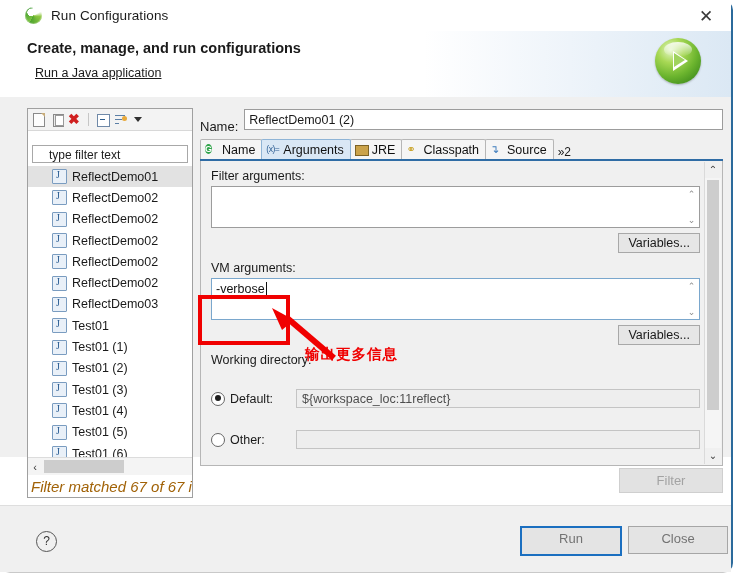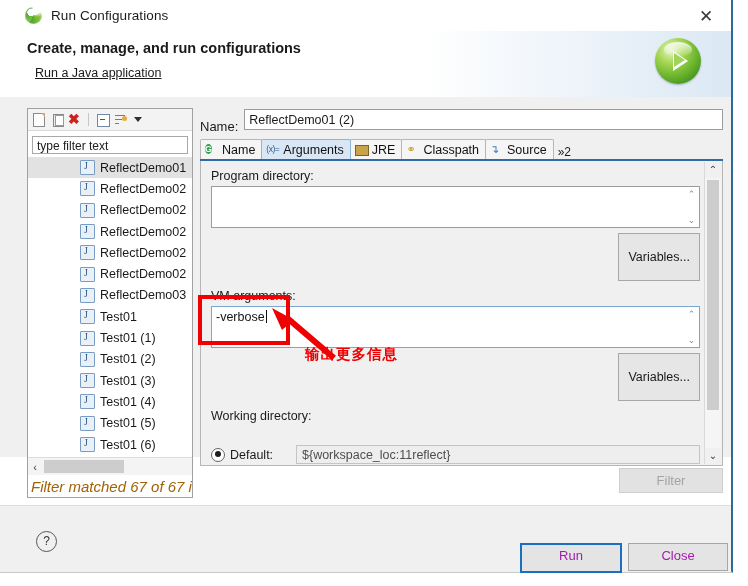--- a/index.html
+++ b/index.html
@@ -20,20 +20,21 @@
   .dialog {
     position: absolute;
     left: 0px;
     top: 0px;
     width: 733px;
     height: 573px;
     background: #ffffff;
     border-right: 2px solid #2b6a9b;
     border-bottom: 2px solid #c9c9c9;
     box-sizing: border-box;
+    border-radius: 10px;
   }
 
   
   .titlebar {
     position: absolute;
     left: 0; top: 0;
     width: 731px;
     height: 31px;
     background: #ffffff;
     display: flex;
@@ -219,42 +220,42 @@
   }
   .caret-down {
     width:0;height:0;
     border-left:4px solid transparent;
     border-right:4px solid transparent;
     border-top:5px solid #303030;
     position:absolute; left:3px; top:5px;
   }
 
   .filter-box {
-    margin: 5px 4px 2px 4px;
+    margin: 14px 4px 2px 4px;
     height: 18px;
     border: 1px solid #a8a8a8;
     background: #ffffff;
     font-size: 12px;
     color: #202020;
-    padding: 0 0 0 4px;
+    padding: 0 0 0 16px;
     line-height: 18px;
     box-sizing: border-box;
   }
 
   .tree-list {
     position: relative;
     height: 296px;
     overflow: hidden;
     padding-top: 1px;
   }
   .tree-item {
     height: 21.3px;
     display: flex;
     align-items: center;
-    padding-left: 52px;
+    padding-left: 24px;
     font-size: 12.5px;
     color: #1a1a1a;
     white-space: nowrap;
     cursor: pointer;
   }
   .tree-item.selected {
     background: #e2e2e2;
   }
   .java-ico {
     width: 13px; height: 13px;
@@ -478,21 +479,21 @@
   .var-row {
     display: flex;
     justify-content: flex-end;
     margin-top: 5px;
   }
   .btn {
     font-size: 12.5px;
     color: #1a1a1a;
     background: #e6e6e6;
     border: 1px solid #a8a8a8;
-    padding: 16px 9px;
+    padding: 2px 9px;
     cursor: pointer;
     font-family: "Liberation Sans", sans-serif;
   }
 
   .wd-row {
     display: flex;
     align-items: center;
     margin-top: 22px;
   }
   .radio {
@@ -568,27 +569,26 @@
     text-align: center;
     line-height: 18px;
     cursor: pointer;
   }
   .footer-btn {
     position: absolute;
     top: 20px;
     width: 98px;
     height: 26px;
     font-size: 13px;
-    color: #a21caf;
+    color: #737373;
     background: #e4e4e4;
     border: 1px solid #a6a6a6;
     text-align: center;
     line-height: 24px;
     cursor: pointer;
-    margin-top: 17px;
   }
   .footer-btn.primary {
     left: 520px;
     border: 2px solid #1b6fc0;
     line-height: 22px;
   }
   .footer-btn.secondary { left: 628px; }
 
   
   .anno-box {
@@ -771,21 +771,21 @@
         <div class="tab">
           <span class="tab-ico ico-src">↴</span>
           <span>Source</span>
         </div>
         <div class="tab-overflow">»2</div>
       </div>
 
       <div class="tab-content">
 
         <div class="group">
-          <div class="group-label">Program directory:</div>
+          <div class="group-label">Filter arguments:</div>
           <div class="text-area">
             <div class="ta-text"></div>
             <div class="ta-scroll">
               <span>⌃</span>
               <span>⌄</span>
             </div>
           </div>
           <div class="var-row">
             <div class="btn">Variables...</div>
           </div>

